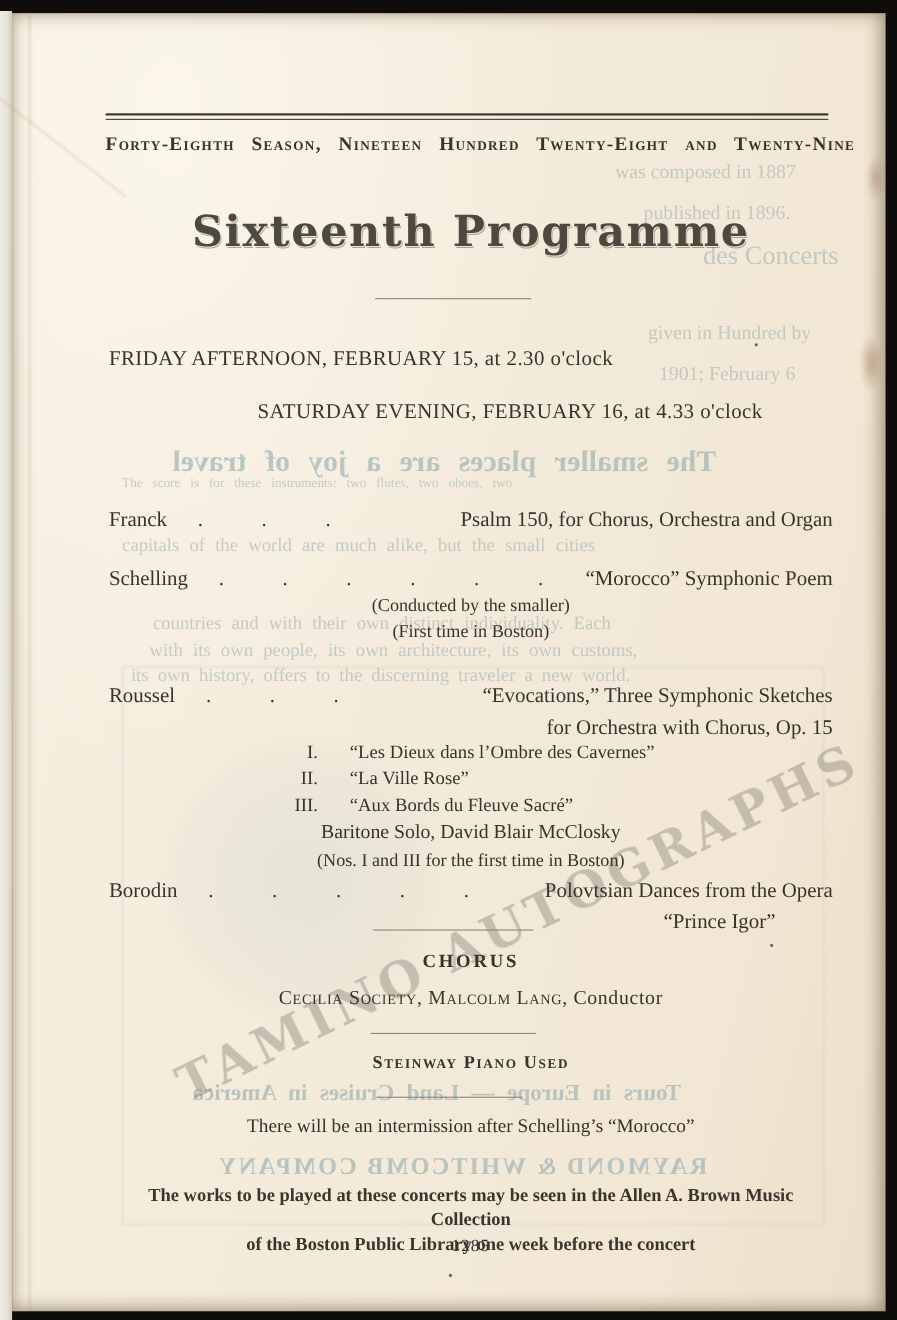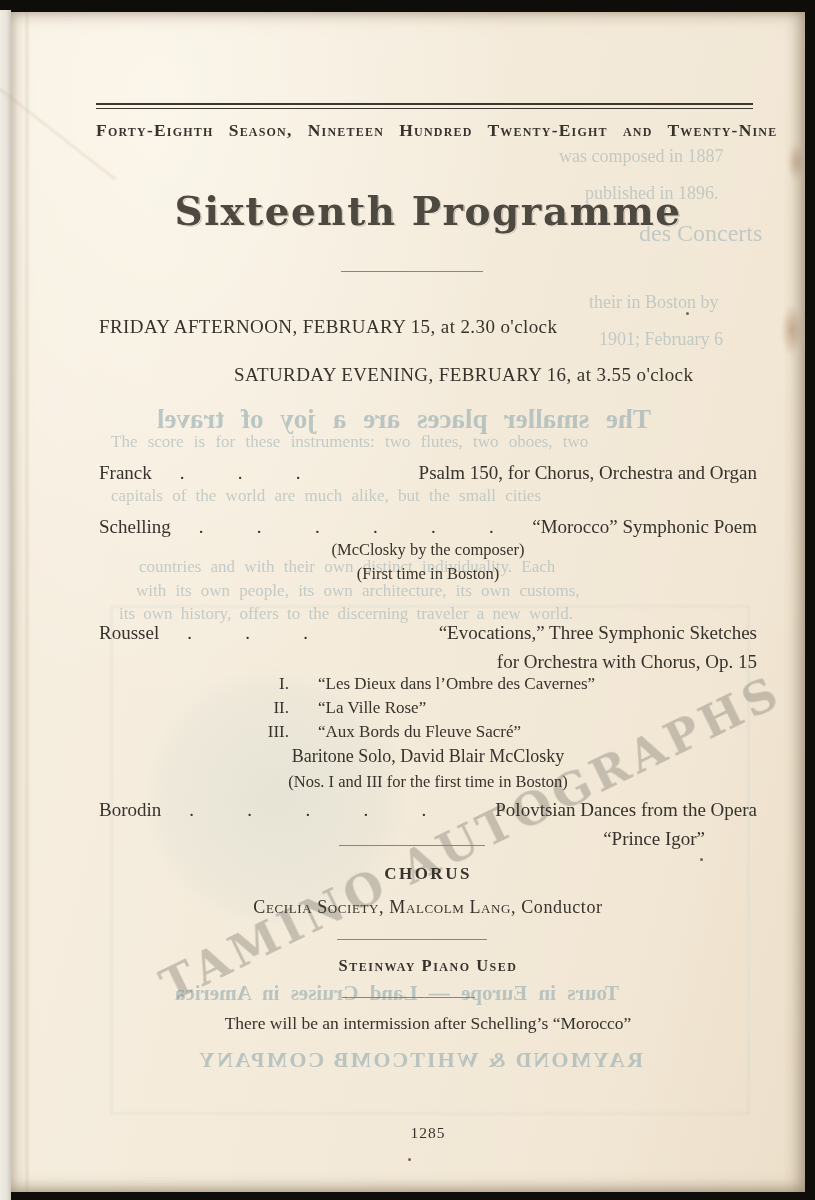--- a/index.html
+++ b/index.html
@@ -70,23 +70,23 @@
 
 <div class="left-page-edge"></div>
 
 <div class="page">
   <div class="crease-v"></div>
   <div class="crease-d"></div>
 
   <div class="abs ghost" style="left:548px;top:134px;font-size:18px;">was composed in 1887</div>
   <div class="abs ghost" style="left:574px;top:171px;font-size:18px;">published in 1896.</div>
   <div class="abs ghost" style="left:628px;top:208px;font-size:24px;">des Concerts</div>
-  <div class="abs ghost" style="left:578px;top:280px;font-size:18px;">their in Boston by</div>
+  <div class="abs ghost" style="left:578px;top:280px;font-size:18px;">given in Hundred by</div>
   <div class="abs ghost" style="left:588px;top:317px;font-size:18px;font-family:Liberation Serif, serif;">1901; February 6</div>
-  <div class="abs ghost" style="left:100px;top:420px;font-size:17px;word-spacing:6px;">The score is for these instruments: two flutes, two oboes, two</div>
+  <div class="abs ghost" style="left:100px;top:420px;font-size:12px;word-spacing:6px;">The score is for these instruments: two flutes, two oboes, two</div>
   <div class="abs ghost" style="left:100px;top:474px;font-size:17px;word-spacing:5px;">capitals of the world are much alike, but the small cities</div>
   <div class="abs ghost" style="left:128px;top:545px;font-size:17px;word-spacing:5px;">countries and with their own distinct individuality.  Each</div>
   <div class="abs ghost" style="left:125px;top:569px;font-size:17px;word-spacing:5px;">with its own people, its own architecture, its own customs,</div>
   <div class="abs ghost" style="left:108px;top:592px;font-size:17px;word-spacing:4px;">its own history, offers to the discerning traveler a new world.</div>
 
   <div class="abs ghost-big mirrored" style="left:93px;top:392px;width:600px;font-size:27px;word-spacing:10px;text-align:center;">The smaller places are a joy of travel</div>
   <div class="abs ghost-big mirrored" style="left:130px;top:969px;width:512px;font-size:21px;text-align:center;word-spacing:6px;">Tours in Europe — Land Cruises in America</div>
   <div class="abs ghost-big mirrored" style="left:163px;top:1035px;width:492px;font-size:22px;text-align:center;letter-spacing:2px;">RAYMOND &amp; WHITCOMB COMPANY</div>
   <div class="abs ghost-box" style="left:100px;top:594px;width:636px;height:506px;"></div>
   <div class="abs ghost-disc" style="left:133px;top:656px;width:262px;height:262px;"></div>
@@ -99,34 +99,34 @@
   <div class="abs speck" style="left:397px;top:1146px;width:3px;height:3px;"></div>
   <div class="abs speck" style="left:675px;top:300px;width:3px;height:3px;"></div>
 
   <div class="abs season ink" style="left:85px;right:50px;top:70px;margin-top:38px;">Forty-Eighth Season, Nineteen Hundred Twenty-Eight and Twenty-Nine</div>
   <div class="abs dblrule" style="left:85px;right:52px;top:91px;"></div>
 
   <div class="abs pgtitle" style="left:88px;right:48px;top:176px;">Sixteenth Programme</div>
   <div class="abs rule-thin" style="left:330px;top:259px;width:142px;"></div>
 
   <div class="abs dateline" style="left:88px;top:304px;">FRIDAY AFTERNOON, FEBRUARY 15, at 2.30 o'clock</div>
-  <div class="abs dateline" style="left:223px;top:352px;">SATURDAY EVENING, FEBRUARY 16, at 3.55 o'clock</div>
+  <div class="abs dateline" style="left:223px;top:352px;">SATURDAY EVENING, FEBRUARY 16, at 4.33 o'clock</div>
 
   <div class="abs prow" style="left:88px;right:48px;top:446px;">
     <span class="composer">Franck</span>
     <span class="dots">. . .</span>
     <span class="work">Psalm 150, for Chorus, Orchestra and Organ</span>
   </div>
 
   <div class="abs prow" style="left:88px;right:48px;top:500px;">
     <span class="composer">Schelling</span>
     <span class="dots">. . . . . .</span>
     <span class="work">“Morocco” Symphonic Poem</span>
   </div>
-  <div class="abs centered subnote" style="top:528px;">(McClosky by the composer)</div>
+  <div class="abs centered subnote" style="top:528px;">(Conducted by the smaller)</div>
   <div class="abs centered subnote" style="top:552px;">(First time in Boston)</div>
 
   <div class="abs prow" style="left:88px;right:48px;top:606px;">
     <span class="composer">Roussel</span>
     <span class="dots">. . .</span>
     <span class="work"><span>“Evocations,” Three Symphonic Sketches</span><br>
       <span>for Orchestra with Chorus, Op. 15</span></span>
   </div>
   <div class="abs movs" style="left:228px;top:660px;">
     <div><span class="mov-num">I.</span><span class="mov-title">“Les Dieux dans l’Ombre des Cavernes”</span></div>
@@ -147,15 +147,19 @@
 
   <div class="abs centered caps-head" style="top:852px;">CHORUS</div>
   <div class="abs centered chorus-line" style="top:885px;"><span class="smallcaps">Cecilia Society, Malcolm Lang,</span><span> Conductor</span></div>
 
   <div class="abs rule-thin" style="left:326px;top:927px;width:150px;"></div>
   <div class="abs centered steinway" style="top:944px;">Steinway Piano Used</div>
   <div class="abs rule-thin" style="left:331px;top:985px;width:133px;"></div>
 
   <div class="abs centered intermission" style="top:1001px;">There will be an intermission after Schelling’s “Morocco”</div>
 
+  <div class="abs centered footnote" style="top:1064px;">
+    <div>The works to be played at these concerts may be seen in the Allen A. Brown Music Collection</div>
+    <div>of the Boston Public Library one week before the concert</div>
+  </div>
 
   <div class="abs centered pageno" style="top:1112px;">1285</div>
 </div>
 
 </body></html>

